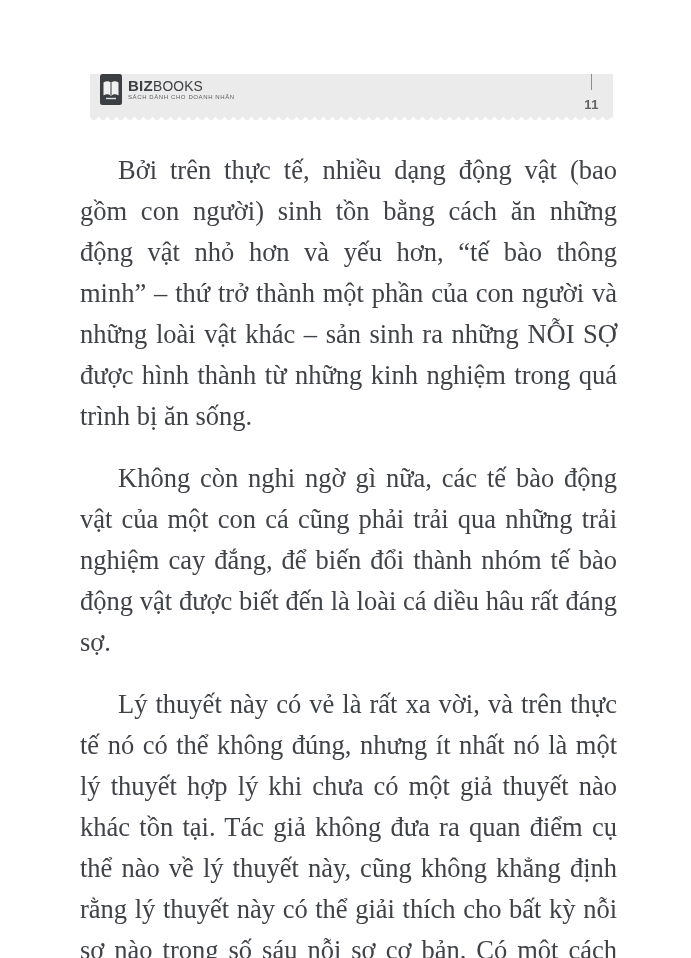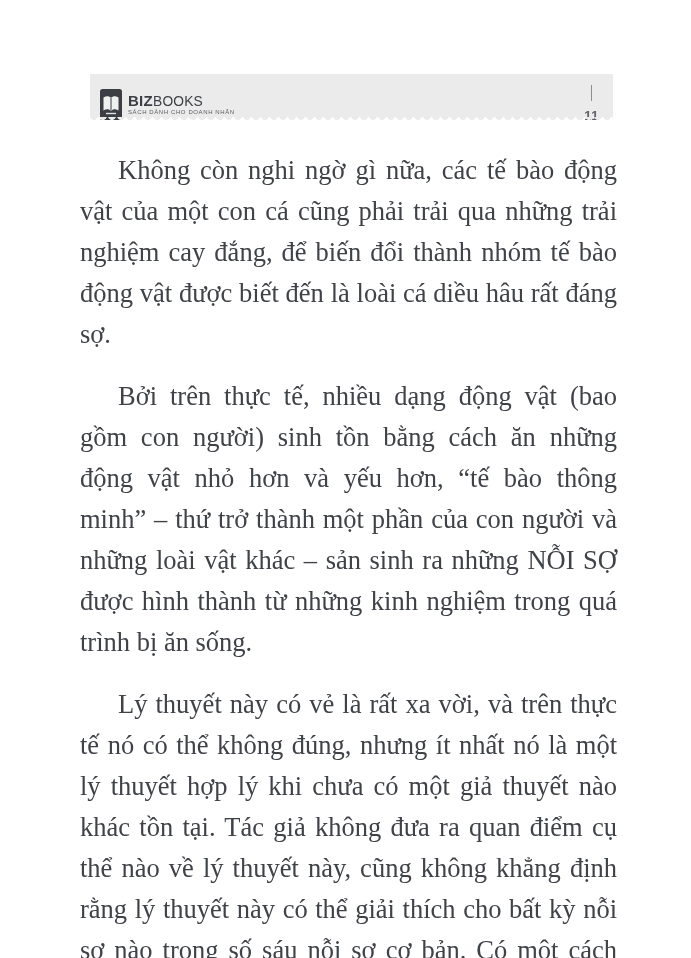--- a/index.html
+++ b/index.html
@@ -19,22 +19,22 @@
 
   
   .header{
     position:absolute;
     left:90px;
     top:74px;
     width:523px;
     height:43px;
     background:var(--header-bg);
     display:flex;
-    align-items:center;
-    padding:17px 14px 0 10px;
+    align-items:flex-start;
+    padding:0 14px 0 10px;
   }
   
   .header::after{
     content:"";
     position:absolute;
     left:0;right:0;
     bottom:-4px;
     height:4px;
     background:radial-gradient(circle at 4px -1px, var(--header-bg) 3.6px, transparent 4.2px);
     background-size:9px 4px;
@@ -130,16 +130,16 @@
       <div class="tagline">SÁCH DÀNH CHO DOANH NHÂN</div>
     </div>
   </div>
   <div class="pageno">
     <span class="bar"></span>
     <span class="num">11</span>
   </div>
 </header>
 
 <main class="page-text">
+  <p>Bởi trên thực tế, nhiều dạng động vật (bao gồm con người) sinh tồn bằng cách ăn những động vật nhỏ hơn và yếu hơn, “tế bào thông minh” – thứ trở thành một phần của con người và những loài vật khác – sản sinh ra những NỖI SỢ được hình thành từ những kinh nghiệm trong quá trình bị ăn sống.</p>
   <p>Không còn nghi ngờ gì nữa, các tế bào động vật của một con cá cũng phải trải qua những trải nghiệm cay đắng, để biến đổi thành nhóm tế bào động vật được biết đến là loài cá diều hâu rất đáng sợ.</p>
-  <p>Bởi trên thực tế, nhiều dạng động vật (bao gồm con người) sinh tồn bằng cách ăn những động vật nhỏ hơn và yếu hơn, “tế bào thông minh” – thứ trở thành một phần của con người và những loài vật khác – sản sinh ra những NỖI SỢ được hình thành từ những kinh nghiệm trong quá trình bị ăn sống.</p>
   <p>Lý thuyết này có vẻ là rất xa vời, và trên thực tế nó có thể không đúng, nhưng ít nhất nó là một lý thuyết hợp lý khi chưa có một giả thuyết nào khác tồn tại. Tác giả không đưa ra quan điểm cụ thể nào về lý thuyết này, cũng không khẳng định rằng lý thuyết này có thể giải thích cho bất kỳ nỗi sợ nào trong số sáu nỗi sợ cơ bản. Có một cách khác, và một lời giải thích tốt hơn nhiều về nguồn gốc của những nỗi sợ hãi này, mà chúng ta sẽ tiến hành kiểm tra, bắt đầu bằng việc mô tả về sự di truyền xã hội.</p>
 </main>
 
 </body></html>

